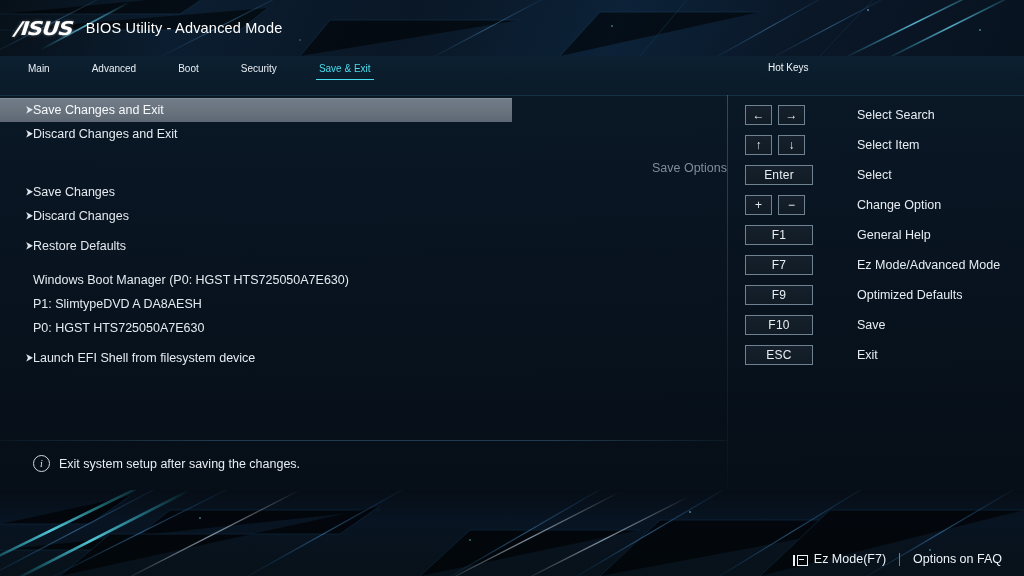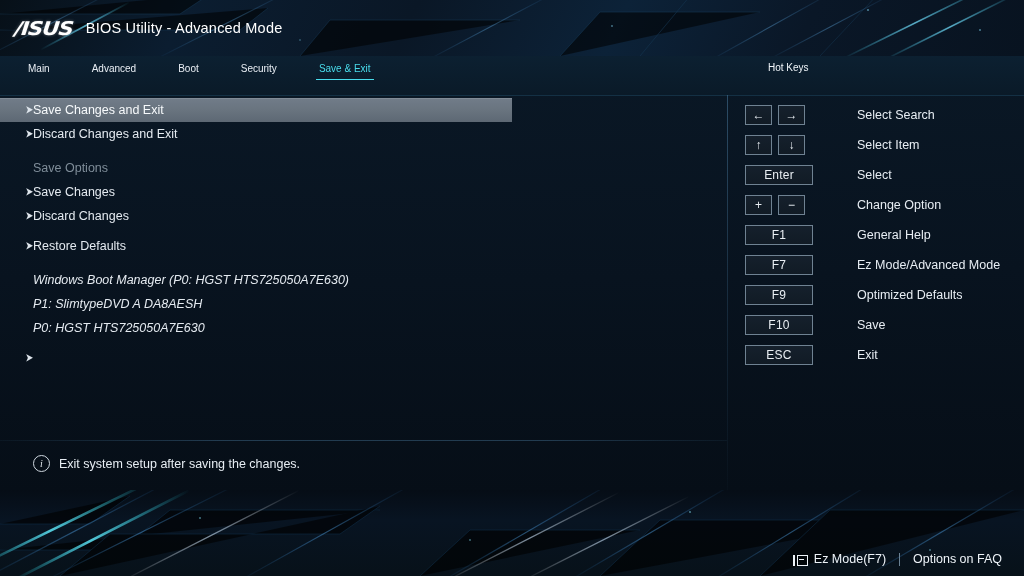--- a/index.html
+++ b/index.html
@@ -164,23 +164,24 @@
   .menu-item .label { margin-left: 9px; white-space: nowrap; }
   .menu-item.highlight {
     background: linear-gradient(180deg, #717c89 0%, #69747f 50%, #5d6874 100%);
     width: 488px;
     color: #f7fafc;
     box-shadow: inset 0 1px 0 rgba(255,255,255,0.12);
   }
   .menu-item.section {
     color: #7f8d99;
     padding-left: 33px;
+    justify-content: flex-end;
   }
   .menu-item.section .label { margin-left: 0; }
-  .menu-item.plain { padding-left: 33px; font-style: italic; }
+  .menu-item.plain { padding-left: 33px; }
   .menu-item.plain .label { margin-left: 0; }
   .menu-spacer { height: 10px; }
   .menu-spacer.sm { height: 6px; }
 
   
   .status-row {
     position: absolute;
     left: 33px; top: 455px;
     display: flex;
     align-items: center;
@@ -467,20 +468,21 @@
     </div>
 
     <div class="menu-item plain">
       <span class="label">P0: HGST HTS725050A7E630</span>
     </div>
 
     <div class="menu-spacer sm"></div>
 
     <div class="menu-item">
       <span class="arrow">➤</span>
+      <span class="label">Launch EFI Shell from filesystem device</span>
     </div>
   </div>
 
   <div class="status-row">
     <div class="info-icon">i</div>
     <div class="status-text">Exit system setup after saving the changes.</div>
   </div>
 
   <div class="hotkeys">
 

